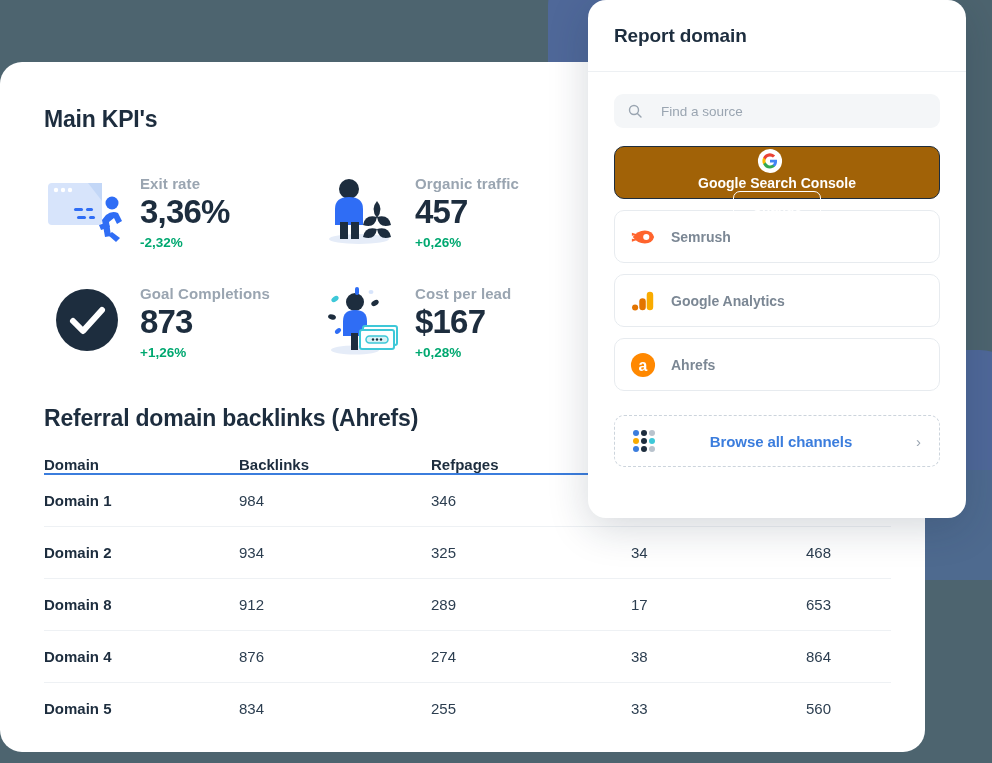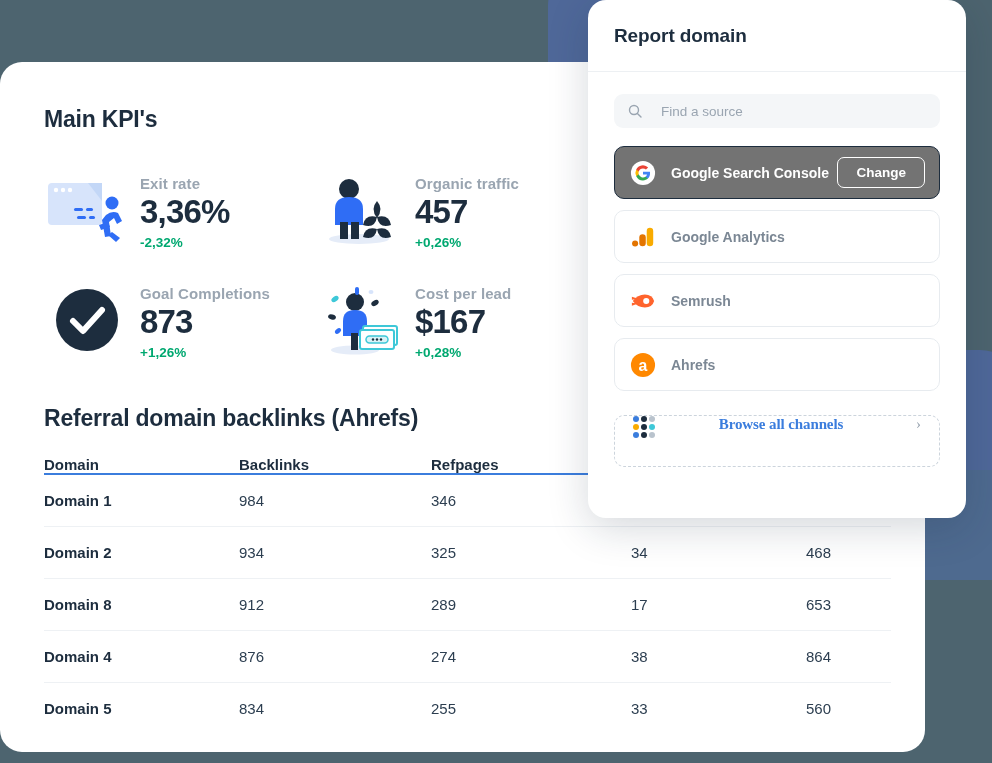--- a/index.html
+++ b/index.html
@@ -215,22 +215,23 @@
     border: 1px solid #e7ebef;
     border-radius: 10px;
     display: flex;
     align-items: center;
     padding: 0 14px;
     margin-bottom: 11px;
     background: #ffffff;
   }
 
   .source-item.selected {
-    background: #737373;
+    background: #a16207;
     border-color: #1d2d3e;
+    flex-direction: column;
   }
 
   .source-icon {
     width: 28px;
     height: 28px;
     flex: 0 0 28px;
     display: flex;
     align-items: center;
     justify-content: center;
     margin-right: 14px;
@@ -256,23 +257,23 @@
     font-family: "Liberation Sans", sans-serif;
     cursor: pointer;
   }
 
   .browse-row {
     margin-top: 24px;
     height: 52px;
     border: 1.5px dashed #ccd4dc;
     border-radius: 10px;
     display: flex;
+    align-items: center;
     padding: 0 18px;
     cursor: pointer;
-    font-family: Liberation Serif, serif;
   }
 
   .dot-grid {
     width: 22px;
     height: 22px;
     display: grid;
     grid-template-columns: repeat(3, 6px);
     grid-template-rows: repeat(3, 6px);
     gap: 2px;
     flex: 0 0 22px;
@@ -482,39 +483,39 @@
             <path d="M14 9.1c1.2 0 2.3.42 3.16 1.24l2.35-2.35A8 8 0 0 0 6.7 10.3l2.7 2.07A4.8 4.8 0 0 1 14 9.1z" fill="#EA4335"></path>
           </svg>
         </div>
         <span class="source-name">Google Search Console</span>
         <button class="change-btn">Change</button>
       </div>
 
       <div class="source-item">
         <div class="source-icon">
           <svg viewBox="0 0 28 28" width="26" height="26">
-            <rect x="18" y="4" width="7" height="20" rx="3.5" fill="#F9AB00"></rect>
-            <rect x="10" y="11" width="7" height="13" rx="3.5" fill="#E37400"></rect>
-            <circle cx="5.5" cy="21" r="3.3" fill="#E37400"></circle>
-          </svg>
-        </div>
-        <span class="source-name">Google Analytics</span>
-      </div>
-
-      <div class="source-item">
-        <div class="source-icon">
-          <svg viewBox="0 0 28 28" width="26" height="26">
             <path d="M3 14 q5 -7 13 -7 q8 0 10 7 q-2 7 -10 7 q-8 0 -13 -7 z" fill="#FF642D"></path>
             <circle cx="17.5" cy="14" r="6" fill="#FF642D"></circle>
             <circle cx="17.5" cy="14" r="3.3" fill="#ffffff"></circle>
             <path d="M2 9.5 l7 2.2 -7 1 z" fill="#FF642D"></path>
             <path d="M2 19 l7 -2.2 -7 -1 z" fill="#FF642D"></path>
           </svg>
         </div>
         <span class="source-name">Semrush</span>
+      </div>
+
+      <div class="source-item">
+        <div class="source-icon">
+          <svg viewBox="0 0 28 28" width="26" height="26">
+            <rect x="18" y="4" width="7" height="20" rx="3.5" fill="#F9AB00"></rect>
+            <rect x="10" y="11" width="7" height="13" rx="3.5" fill="#E37400"></rect>
+            <circle cx="5.5" cy="21" r="3.3" fill="#E37400"></circle>
+          </svg>
+        </div>
+        <span class="source-name">Google Analytics</span>
       </div>
 
       <div class="source-item">
         <div class="source-icon">
           <svg viewBox="0 0 28 28" width="26" height="26">
             <circle cx="14" cy="14" r="13" fill="#FF8800"></circle>
             <text x="14" y="20.5" font-family="Liberation Sans, sans-serif" font-size="17" font-weight="bold" fill="#ffffff" text-anchor="middle">a</text>
           </svg>
         </div>
         <span class="source-name">Ahrefs</span>

